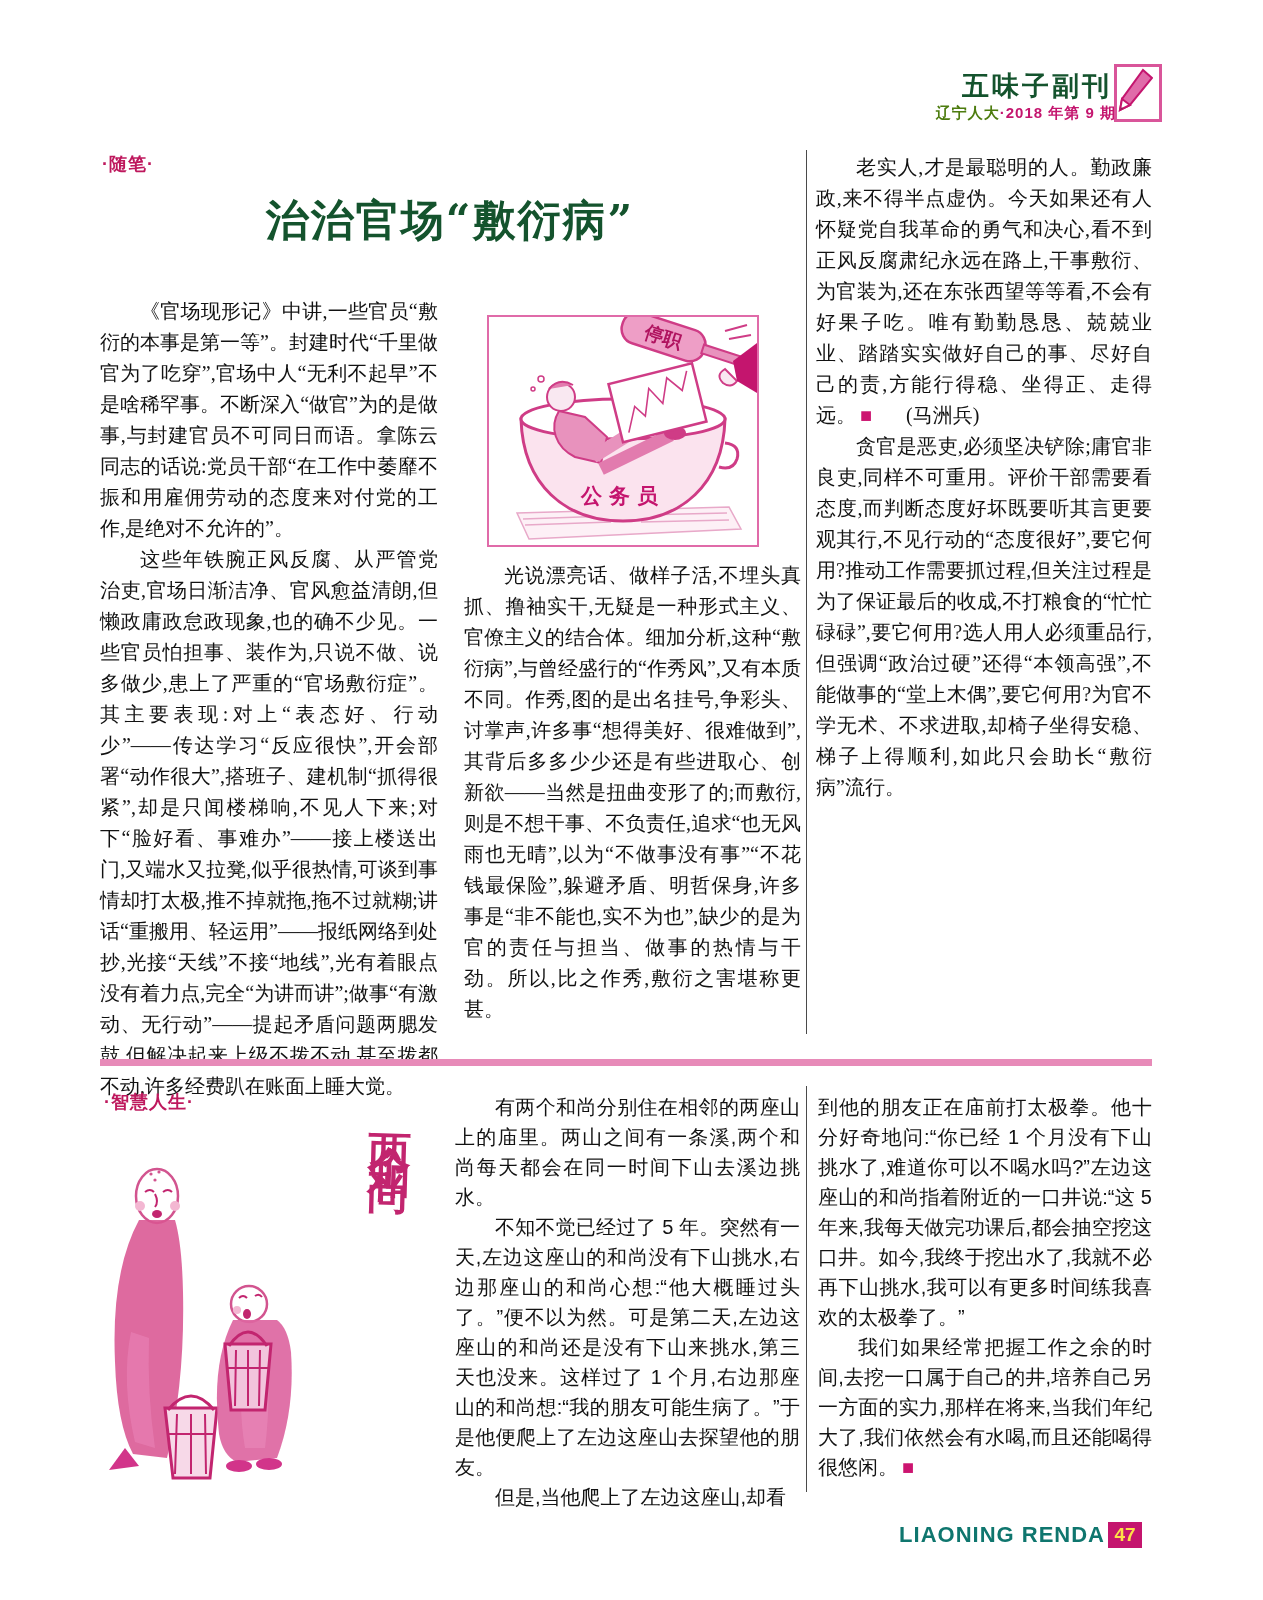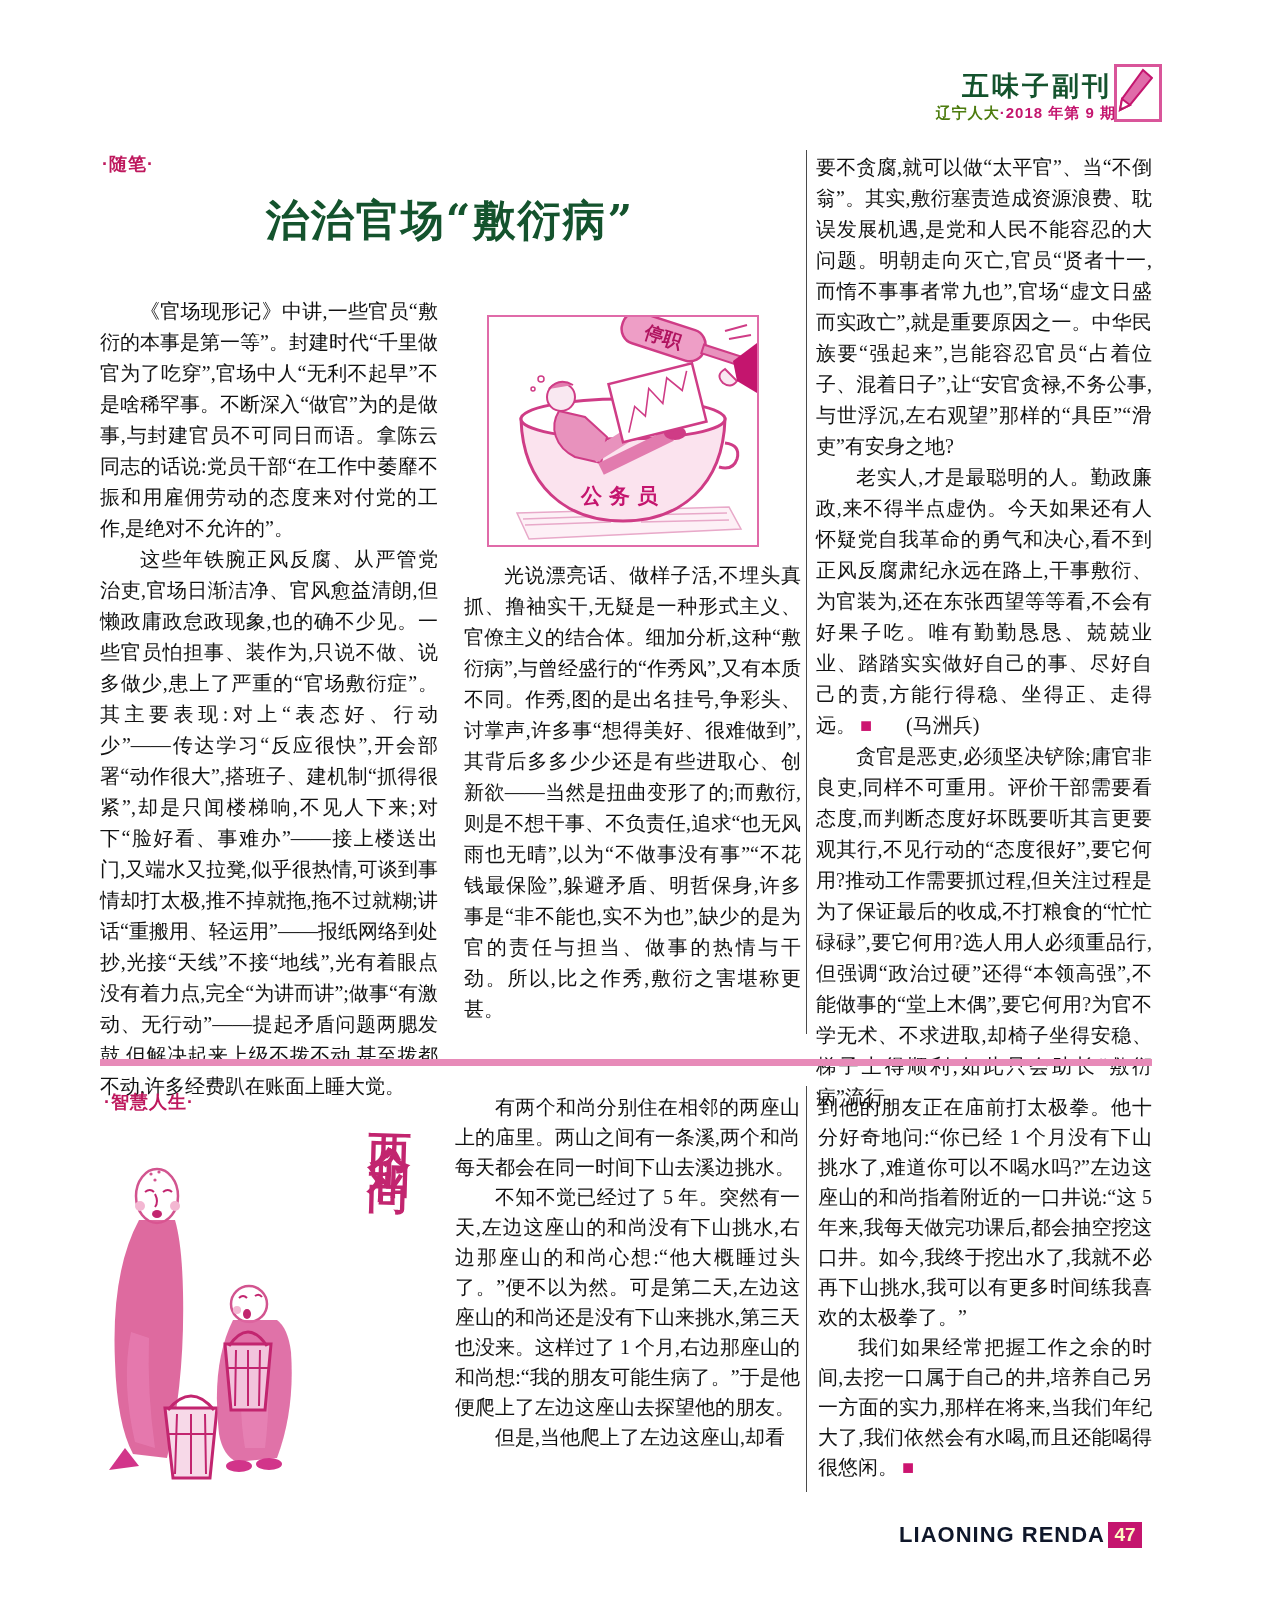--- a/index.html
+++ b/index.html
@@ -19,43 +19,43 @@
   
   .sec-label{position:absolute;font-weight:bold;font-size:18px;color:#be185d;
              font-family:"Liberation Sans",sans-serif;letter-spacing:1px;}
   .essay-title{position:absolute;left:100px;top:192px;width:700px;text-align:center;
                font-size:43px;font-weight:bold;color:#14532d;letter-spacing:2px;
                font-family:"DejaVu Serif","Liberation Serif",serif;}
   .col{position:absolute;font-size:20px;line-height:31px;color:#121212;text-align:justify;}
   .col p{margin:0;text-indent:2em;word-break:break-all;}
   .col p.cont{text-indent:0;}
   .essay-font{font-family:"Liberation Serif","DejaVu Serif",serif;}
-  .story-font{font-family:Liberation Serif, serif;line-height:30px;}
+  .story-font{font-family:Liberation Sans, sans-serif;line-height:30px;}
   .endsq{color:#cc1470;margin:0 8px 0 4px;text-indent:0;}
   .author{margin-left:26px;}
 
   .img-box{position:absolute;left:487px;top:315px;width:268px;height:228px;
            border:2px solid #e06ba9;background:#fff;}
 
   .vrule{position:absolute;width:1px;background:#4a4a4a;}
   .divider{position:absolute;left:100px;top:1059px;width:1052px;height:7px;background:#e78ab8;}
 
   
   .vtitle{position:absolute;left:360px;top:1100px;height:230px;
           writing-mode:vertical-rl;text-orientation:upright;
           font-size:43px;font-weight:bold;color:#c2256f;letter-spacing:12px;
           font-family:"DejaVu Serif","Liberation Serif",serif;transform:rotate(1.5deg);}
 
   .monks{position:absolute;left:95px;top:1152px;}
 
   
   .footer{position:absolute;right:121px;top:1522px;display:flex;align-items:center;
           font-family:"Liberation Sans",sans-serif;}
-  .brand{font-weight:bold;font-size:22px;color:#0f172a;letter-spacing:1px;}
-  .pagebox{width:34px;height:26px;background:#c4156e;color:#fef9c3;font-weight:bold;
+  .brand{font-weight:bold;font-size:22px;color:#0f766e;letter-spacing:1px;}
+  .pagebox{width:34px;height:26px;background:#c4156e;color:#fde047;font-weight:bold;
            font-size:19px;display:flex;align-items:center;justify-content:center;margin-left:3px;}
 </style>
 </head>
 <body>
 
 <div class="page">
 
   <div class="masthead">
     <div class="mast-title">五味子副刊</div>
     <div class="mast-issue">
@@ -121,21 +121,20 @@
     </svg>
   </div>
 
   <div class="col essay-font" style="left:464px;top:560px;width:337px;">
     <p>光说漂亮话、做样子活,不埋头真抓、撸袖实干,无疑是一种形式主义、官僚主义的结合体。细加分析,这种“敷衍病”,与曾经盛行的“作秀风”,又有本质不同。作秀,图的是出名挂号,争彩头、讨掌声,许多事“想得美好、很难做到”,其背后多多少少还是有些进取心、创新欲——当然是扭曲变形了的;而敷衍,则是不想干事、不负责任,追求“也无风雨也无晴”,以为“不做事没有事”“不花钱最保险”,躲避矛盾、明哲保身,许多事是“非不能也,实不为也”,缺少的是为官的责任与担当、做事的热情与干劲。所以,比之作秀,敷衍之害堪称更甚。</p>
   </div>
 
   <div class="vrule" style="left:806px;top:150px;height:884px;"></div>
 
   <div class="col essay-font" style="left:816px;top:152px;width:336px;">
-    <p class="cont">要不贪腐,就可以做“太平官”、当“不倒翁”。其实,敷衍塞责造成资源浪费、耽误发展机遇,是党和人民不能容忍的大问题。明朝走向灭亡,官员“贤者十一,而惰不事事者常九也”,官场“虚文日盛而实政亡”,就是重要原因之一。中华民族要“强起来”,岂能容忍官员“占着位子、混着日子”,让“安官贪禄,不务公事,与世浮沉,左右观望”那样的“具臣”“滑吏”有安身之地?</p>
     <p><span>老实人,才是最聪明的人。勤政廉政,来不得半点虚伪。今天如果还有人怀疑党自我革命的勇气和决心,看不到正风反腐肃纪永远在路上,干事敷衍、为官装为,还在东张西望等等看,不会有好果子吃。唯有勤勤恳恳、兢兢业业、踏踏实实做好自己的事、尽好自己的责,方能行得稳、坐得正、走得远。</span><span class="endsq">■</span><span class="author">(马洲兵)</span></p>
     <p>贪官是恶吏,必须坚决铲除;庸官非良吏,同样不可重用。评价干部需要看态度,而判断态度好坏既要听其言更要观其行,不见行动的“态度很好”,要它何用?推动工作需要抓过程,但关注过程是为了保证最后的收成,不打粮食的“忙忙碌碌”,要它何用?选人用人必须重品行,但强调“政治过硬”还得“本领高强”,不能做事的“堂上木偶”,要它何用?为官不学无术、不求进取,却椅子坐得安稳、梯子上得顺利,如此只会助长“敷衍病”流行。</p>
   </div>
 
   <div class="divider"></div>
 
   <div class="sec-label" style="left:104px;top:1090px;">·智慧人生·</div>
 
   <div class="vtitle">两个和尚</div>
 

